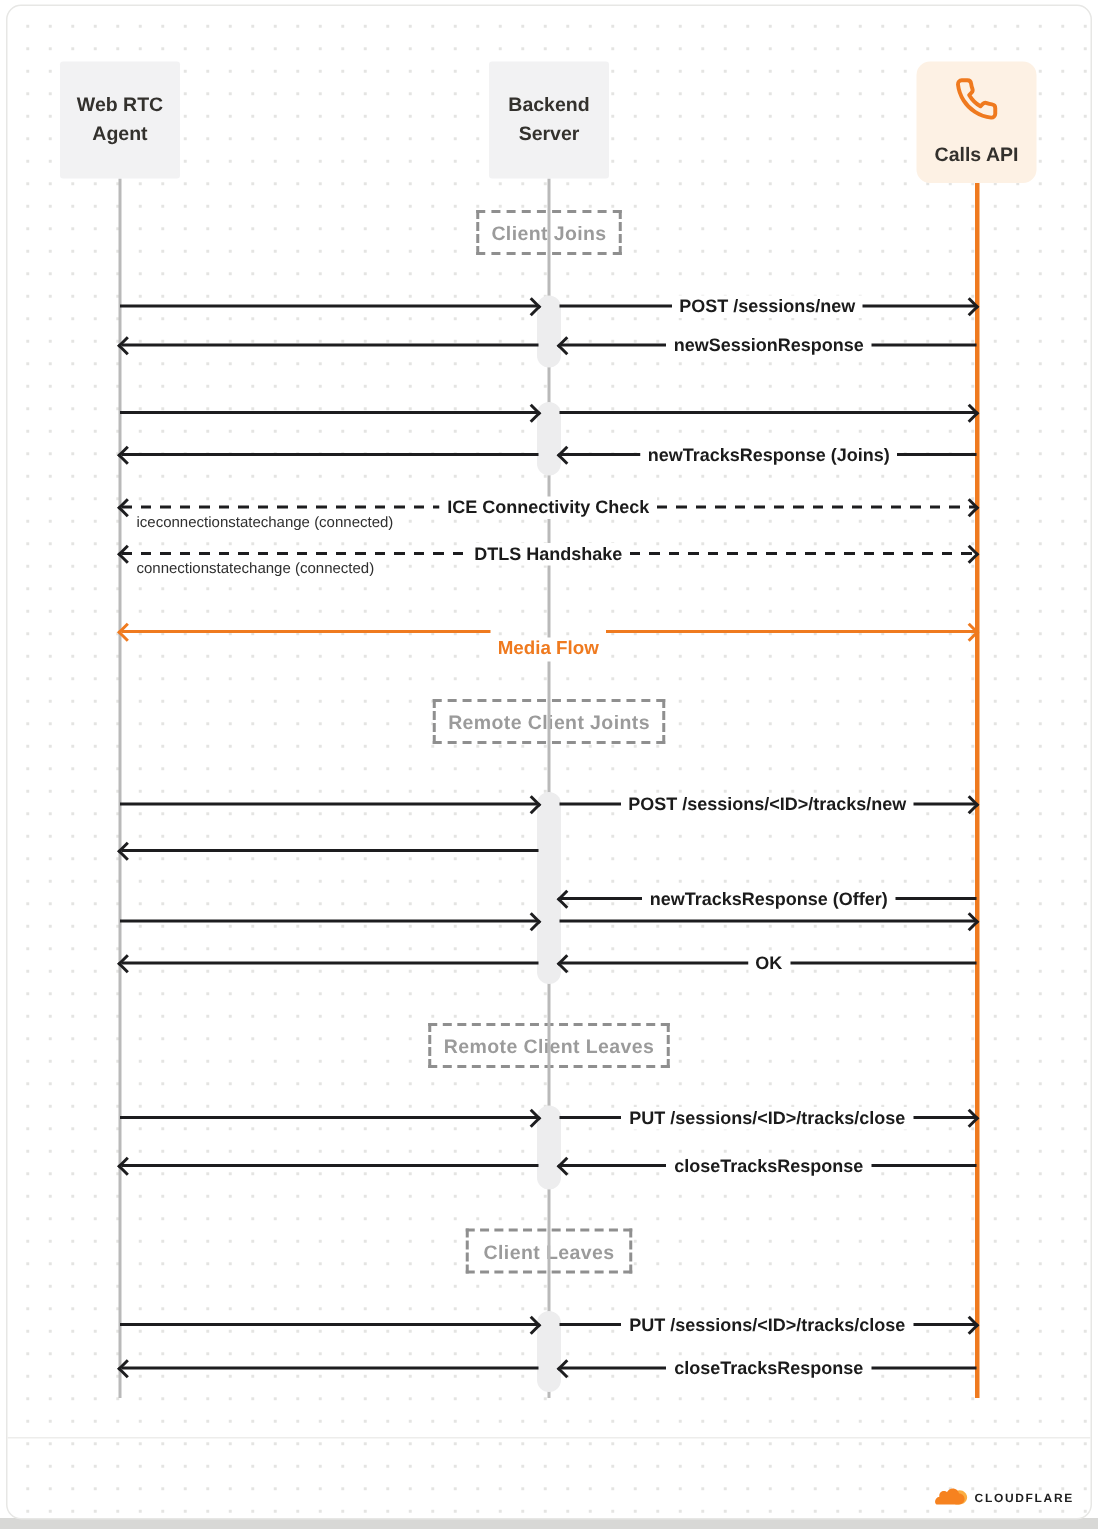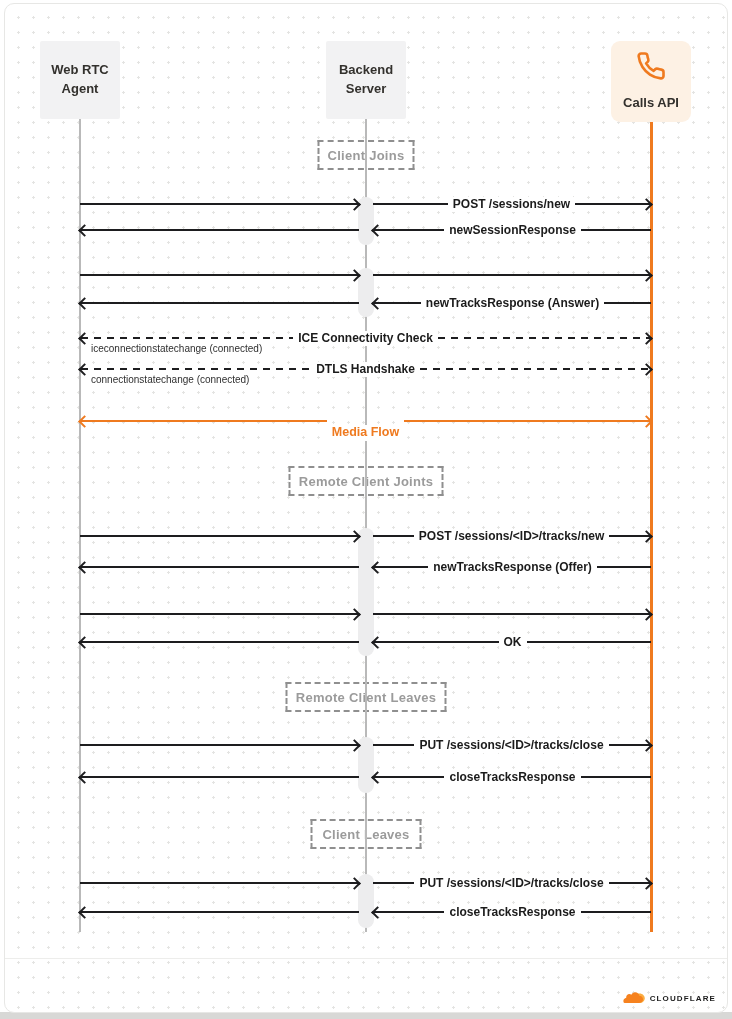--- a/index.html
+++ b/index.html
@@ -128,21 +128,21 @@
         </div>
       </div>
       <div class="msg-row" style="top: 303px;">
         <div class="seg" style="left: 80px; width: 279px;">
           <span class="head l"></span>
           <span class="aline"></span>
         </div>
         <div class="seg" style="left: 373px; width: 278px;">
           <span class="head l"></span>
           <span class="aline"></span>
-          <span class="mlabel">newTracksResponse (Answer)</span>
+          <span class="mlabel">newTracksResponse (Joins)</span>
           <span class="aline"></span>
         </div>
       </div>
       <div class="msg-row" style="top: 338px;">
         <div class="seg" style="left: 80px; width: 571px;">
           <span class="head l"></span>
           <span class="aline dash"></span>
           <span class="mlabel">ICE Connectivity Check</span>
           <span class="aline dash"></span>
           <span class="head r"></span>
@@ -178,21 +178,21 @@
           <span class="mlabel">POST /sessions/&lt;ID&gt;/tracks/new</span>
           <span class="aline"></span>
           <span class="head r"></span>
         </div>
       </div>
       <div class="msg-row" style="top: 567px;">
         <div class="seg" style="left: 80px; width: 279px;">
           <span class="head l"></span>
           <span class="aline"></span>
         </div>
-        <div class="seg" style="left: 373px; width: 278px;">
+        <div class="seg" style="left: 373px; width: 278px; margin-top: 32px;">
           <span class="head l"></span>
           <span class="aline"></span>
           <span class="mlabel">newTracksResponse (Offer)</span>
           <span class="aline"></span>
         </div>
       </div>
       <div class="msg-row" style="top: 614px;">
         <div class="seg" style="left: 80px; width: 279px;">
           <span class="aline"></span>
           <span class="head r"></span>

